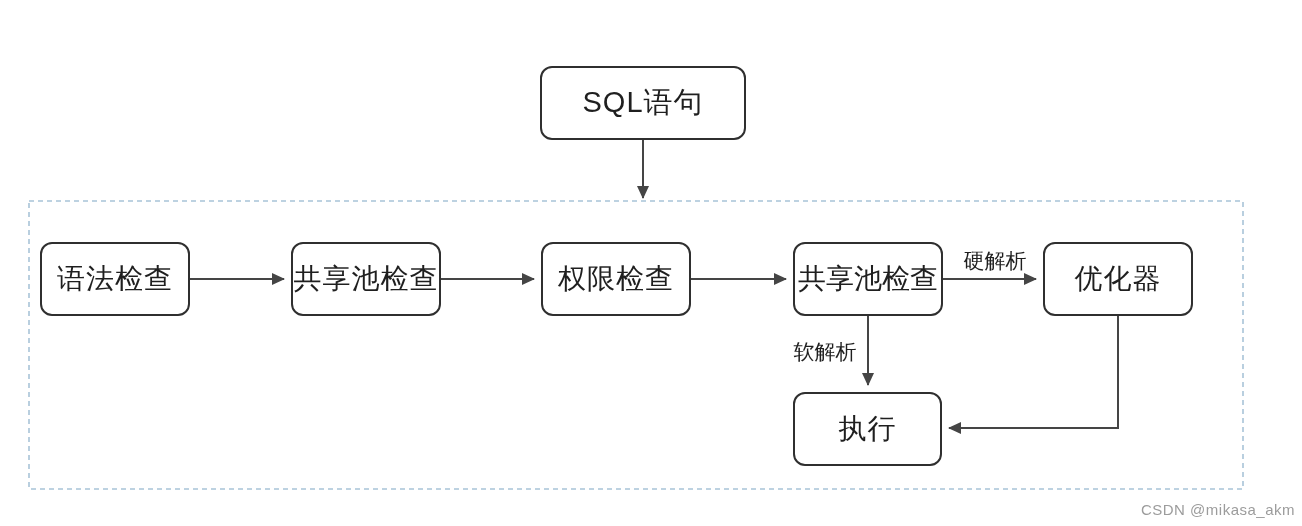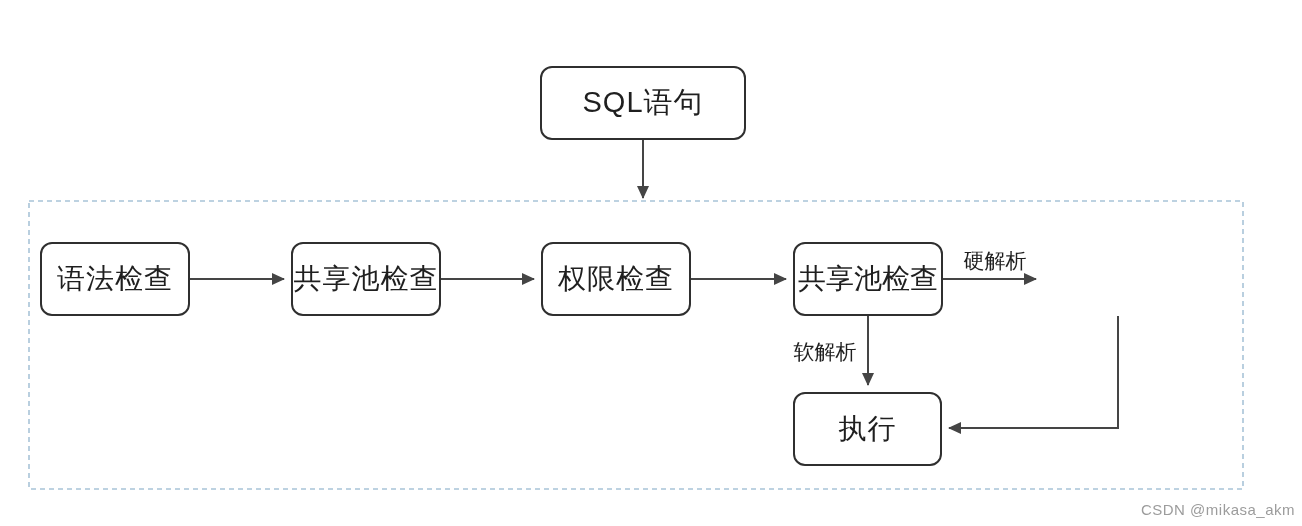--- a/index.html
+++ b/index.html
@@ -109,20 +109,21 @@
   <div class="node node-sql">SQL语句</div>
 
   <div class="node node-syntax">语法检查</div>
 
   <div class="node node-semantic">共享池检查</div>
 
   <div class="node node-privilege">权限检查</div>
 
   <div class="node node-sharedpool">共享池检查</div>
 
+  <div class="node node-optimizer">优化器</div>
 
   <div class="node node-execute">执行</div>
 
   <div class="edge-label label-hard">硬解析</div>
 
   <div class="edge-label label-soft">软解析</div>
 
   <div class="watermark">CSDN @mikasa_akm</div>
 
 </div>

